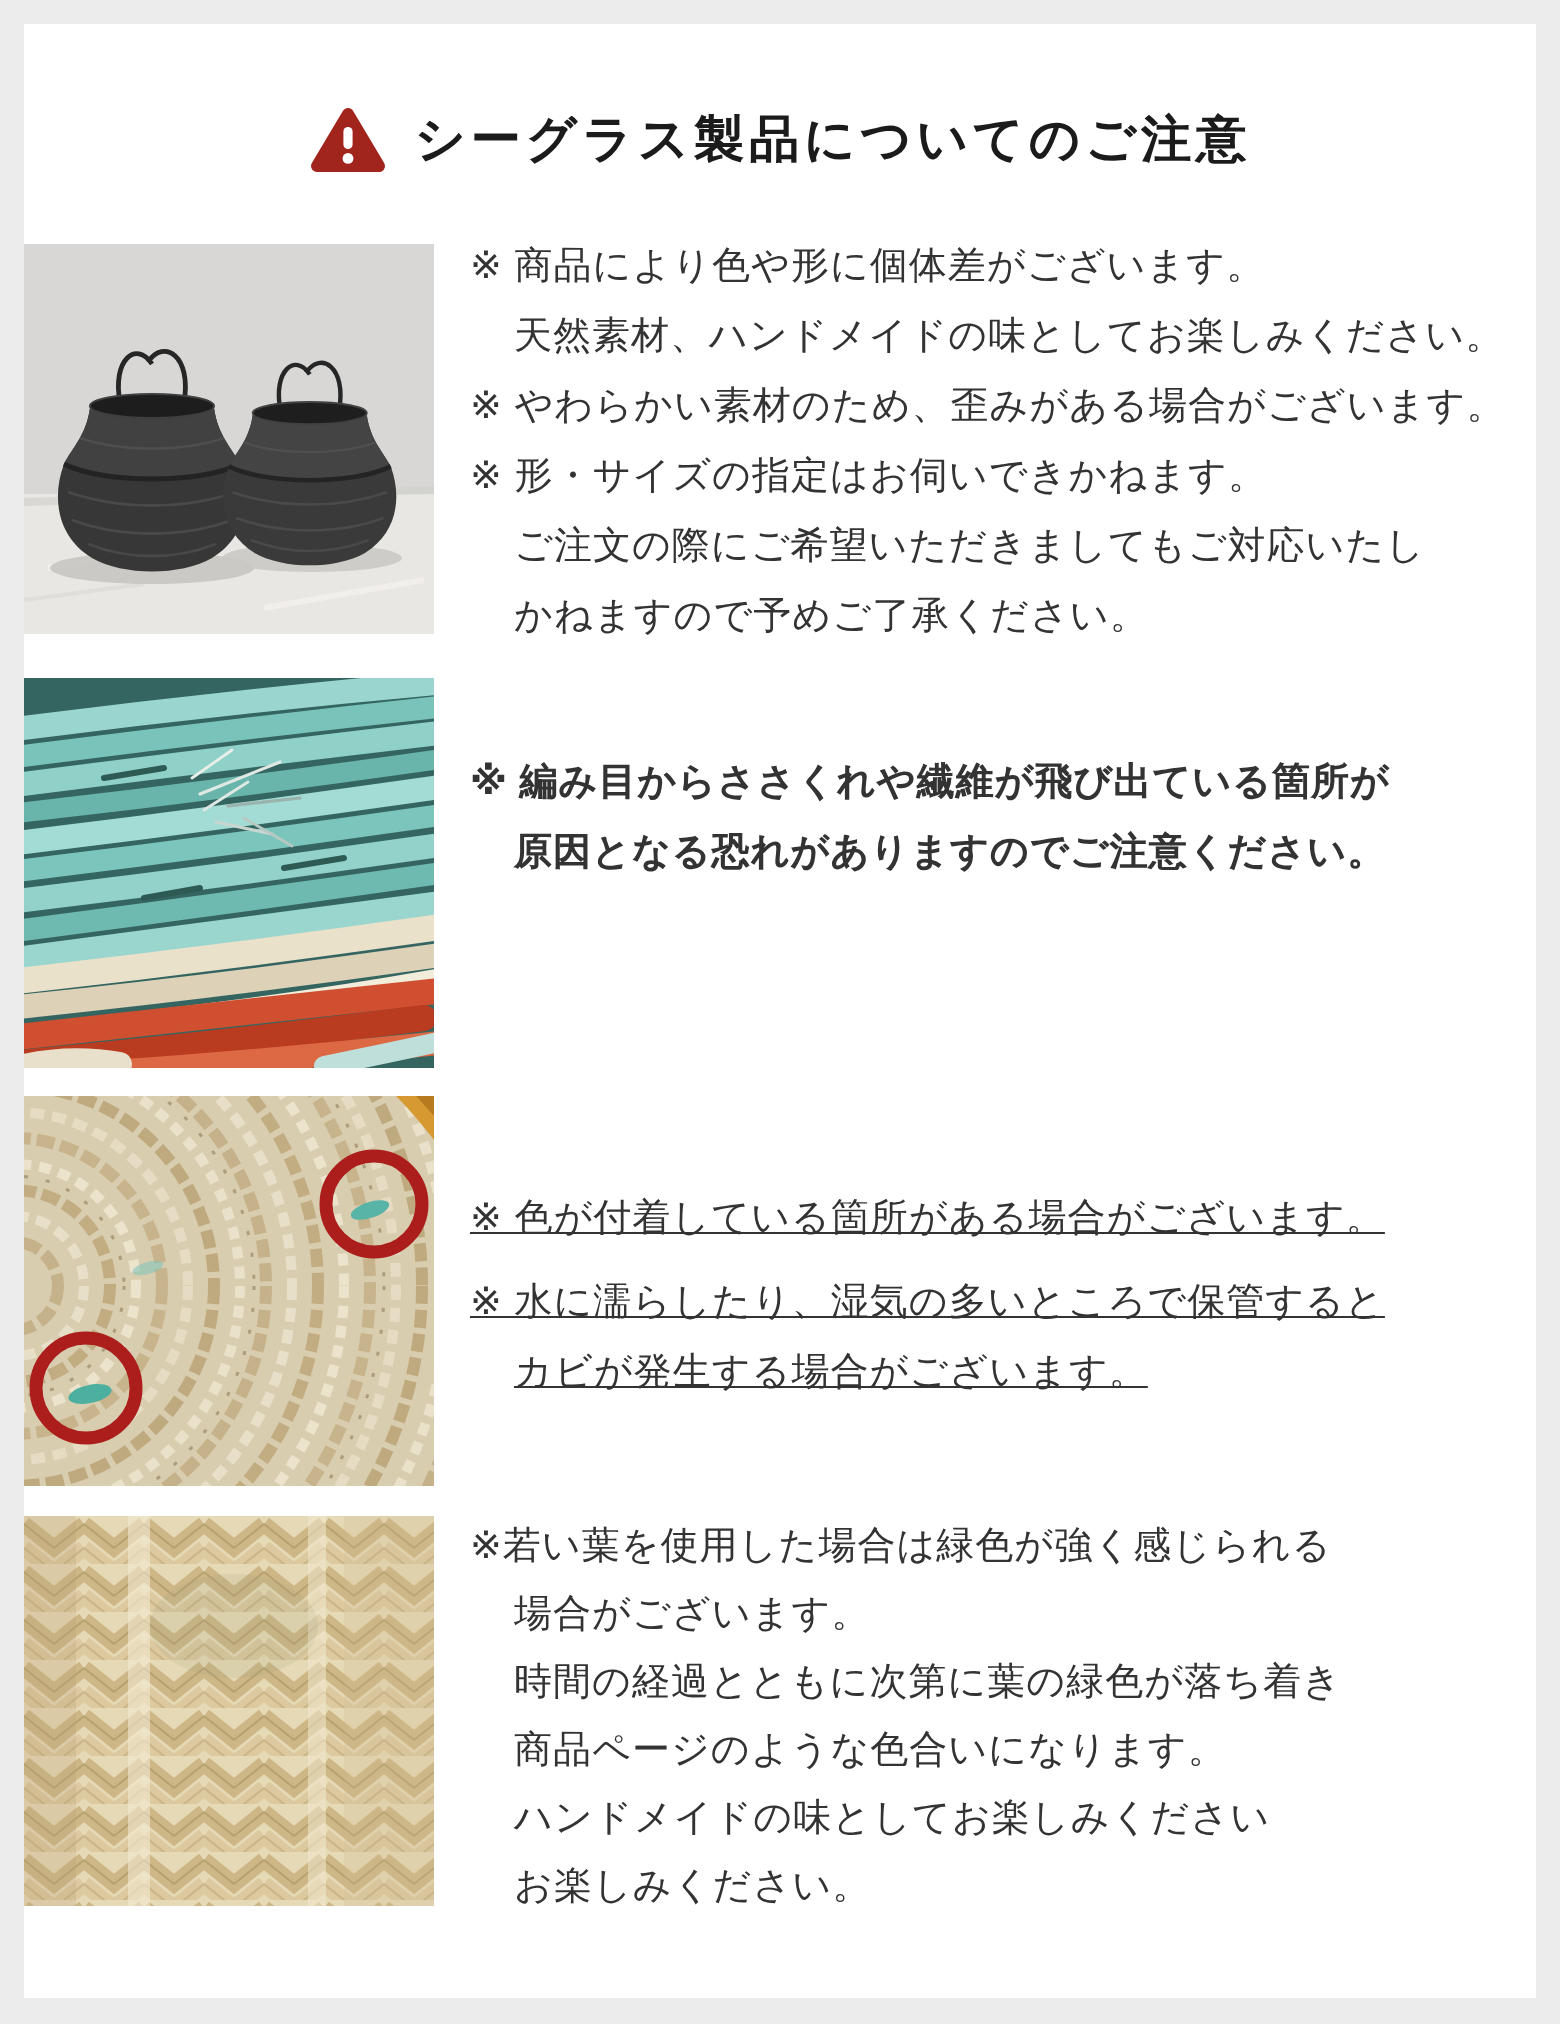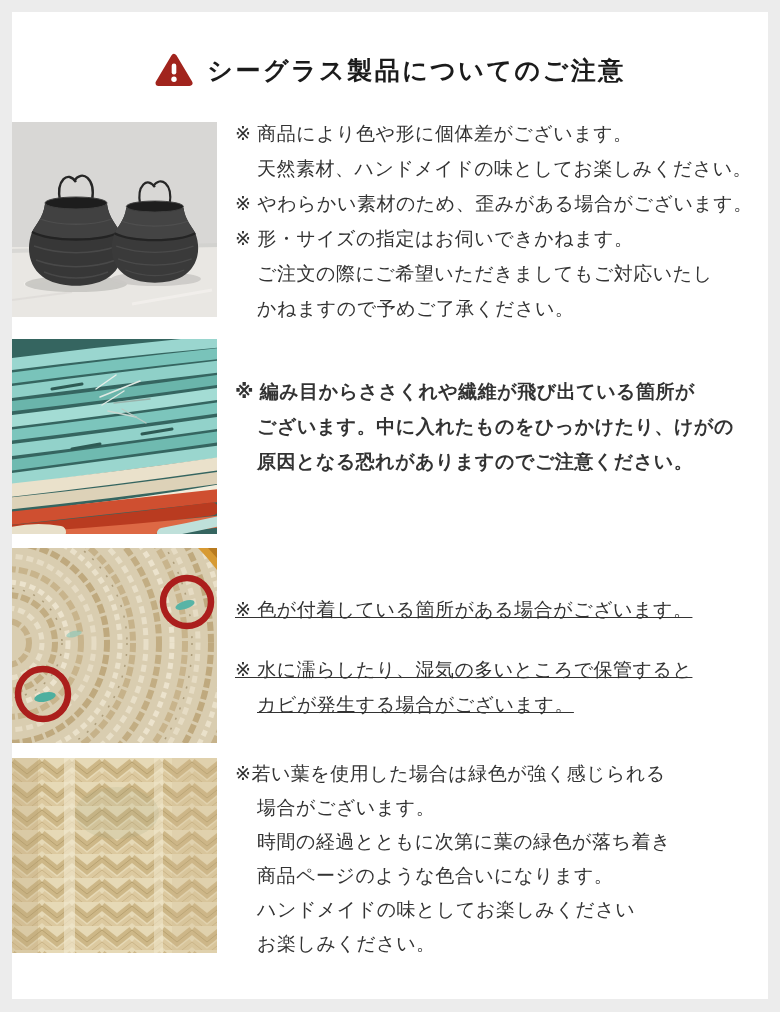--- a/index.html
+++ b/index.html
@@ -25,21 +25,21 @@
   .photo svg{display:block;}
   .text{
     margin-left:18px;font-size:19px;line-height:35px;letter-spacing:0.5px;
     color:#333333;white-space:nowrap;
   }
   .text1{margin-top:-6px;}
   .text2{padding-top:35px;}
   .text3{padding-top:44px;text-decoration:underline;}
   .text4{margin-top:-1px;line-height:34px;}
   .cont{padding-left:22px;}
-  .gap{margin-top:25px;}
+  .gap{margin-top:7px;}
 </style>
 </head>
 <body>
 
 <div class="frame">
   <div class="card">
 
     <div class="header">
       <span class="warn-icon">
         <svg viewBox="0 0 40 36" width="40" height="36">
@@ -127,21 +127,20 @@
             <path d="M-8,180 Q100,168 212,156" stroke="#cf4f30" stroke-width="13"></path>
             <path d="M-8,193 Q90,184 200,170" stroke="#b93b20" stroke-width="13"></path>
             <path d="M30,198 Q120,192 212,182" stroke="#dd6844" stroke-width="12"></path>
             <path d="M150,194 Q180,188 212,181" stroke="#bfe0da" stroke-width="10"></path>
             <path d="M-8,196 Q20,188 48,193" stroke="#e8e0ca" stroke-width="12"></path>
           </g>
         </svg>
       </div>
       <div class="text text2">
         <div class="line">※ 編み目からささくれや繊維が飛び出ている箇所が</div>
-        <div class="line cont">ございます。中に入れたものをひっかけたり、けがの</div>
         <div class="line cont">原因となる恐れがありますのでご注意ください。</div>
       </div>
     </div>
 
     <div class="row row3">
       <div class="photo">
         <svg viewBox="0 0 205 195" width="205" height="195">
           <rect width="205" height="195" fill="#d9cdb0"></rect>
           <g fill="none">
             <circle cx="-5" cy="95" r="22" stroke="#c6b28a" stroke-width="6" stroke-dasharray="9 3"></circle>

